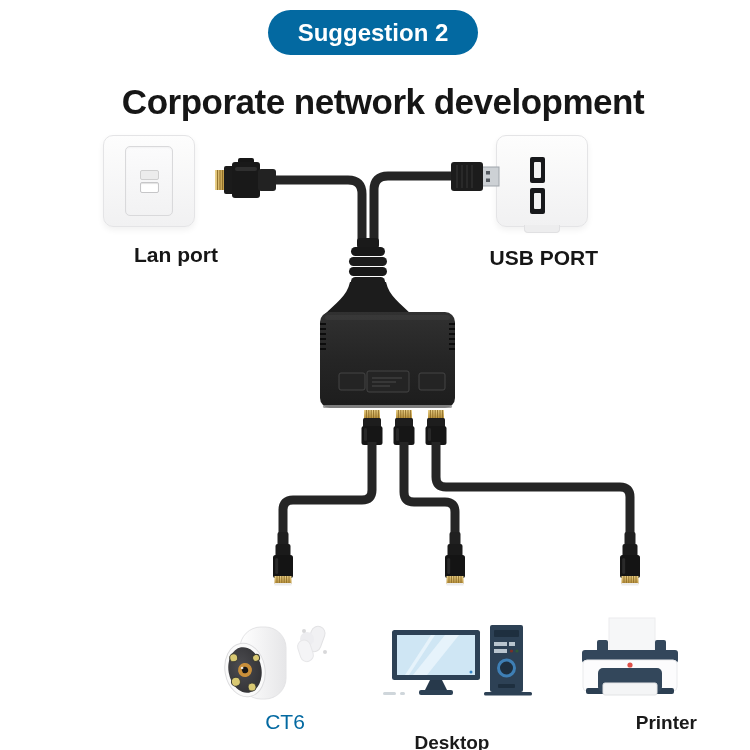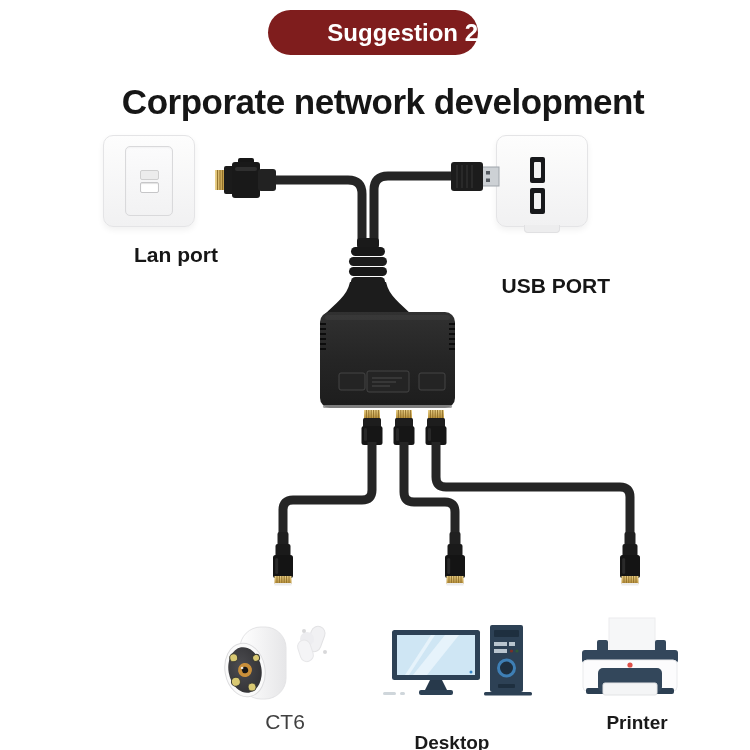--- a/index.html
+++ b/index.html
@@ -3,22 +3,22 @@
 <meta charset="utf-8">
 <style>
   html,body{margin:0;padding:0;background:#fff;}
   .stage{
     position:relative;width:750px;height:750px;background:#ffffff;overflow:hidden;
     font-family:"Liberation Sans", sans-serif;
   }
   
   .badge{
     position:absolute;left:268px;top:10px;width:210px;height:45px;
-    background:#7f1d1d;border-radius:23px;color:#fff;
-    font-size:24px;font-weight:700;text-align:right;line-height:45px;
+    background:#0369a1;border-radius:23px;color:#fff;
+    font-size:24px;font-weight:700;text-align:center;line-height:45px;
   }
   .title{
     position:absolute;left:0;top:74px;width:750px;margin:8px;text-align:center;
     font-size:35px;font-weight:700;color:#161616;letter-spacing:-0.5px;
   }
   
   .plate{
     position:absolute;width:90px;height:90px;border-radius:10px;
     background:linear-gradient(180deg,#fdfdfd,#f1f1f2);
     border:1px solid #e4e4e6;box-shadow:0 3px 6px rgba(0,0,0,0.06);
@@ -50,31 +50,31 @@
   .usb-socket-2{top:52px;}
   .usb-tab{
     position:absolute;left:524px;top:225px;width:34px;height:7px;
     background:#ededee;border:1px solid #e0e0e2;border-top:none;border-radius:0 0 4px 4px;
   }
   .port-label{
     position:absolute;width:140px;text-align:right;
     font-size:21px;font-weight:700;color:#161616;
   }
   .port-label-lan{left:78px;top:243px;}
-  .port-label-usb{left:470px;top:246px;margin-top:28px;}
+  .port-label-usb{left:458px;top:246px;}
   
   .product-svg{position:absolute;left:200px;top:148px;width:460px;height:444px;}
   
   .camera-svg{position:absolute;left:212px;top:610px;width:130px;height:100px;}
   .desktop-svg{position:absolute;left:383px;top:616px;width:150px;height:86px;}
   .printer-svg{position:absolute;left:576px;top:612px;width:112px;height:90px;}
   .dev-label{position:absolute;text-align:center;color:#1a1a1a;}
-  .dev-label-camera{left:245px;top:710px;width:80px;font-size:21px;font-weight:400;color:#404040;}
+  .dev-label-camera{left:245px;top:710px;width:80px;font-size:21px;font-weight:400;color:#0369a1;}
   .dev-label-desktop{left:392px;top:732px;width:120px;font-size:19px;font-weight:700;}
-  .dev-label-printer{left:577px;top:712px;width:120px;font-size:19px;font-weight:700;}
+  .dev-label-printer{left:577px;top:712px;width:120px;font-size:19px;font-weight:700;text-align:right;}
 </style>
 </head>
 <body>
 
 <div class="stage">
 
   <div class="badge">Suggestion 2</div>
   <h1 class="title">Corporate network development</h1>
 
   <div class="plate plate-lan">

